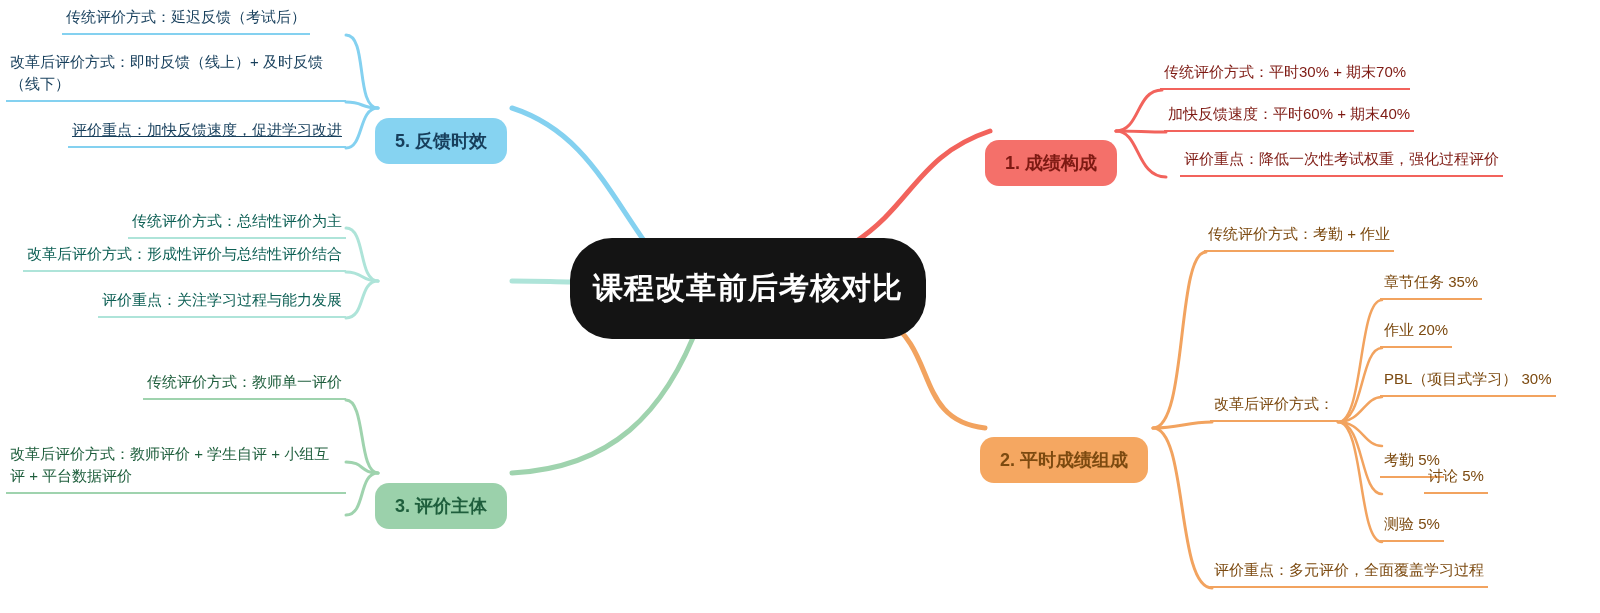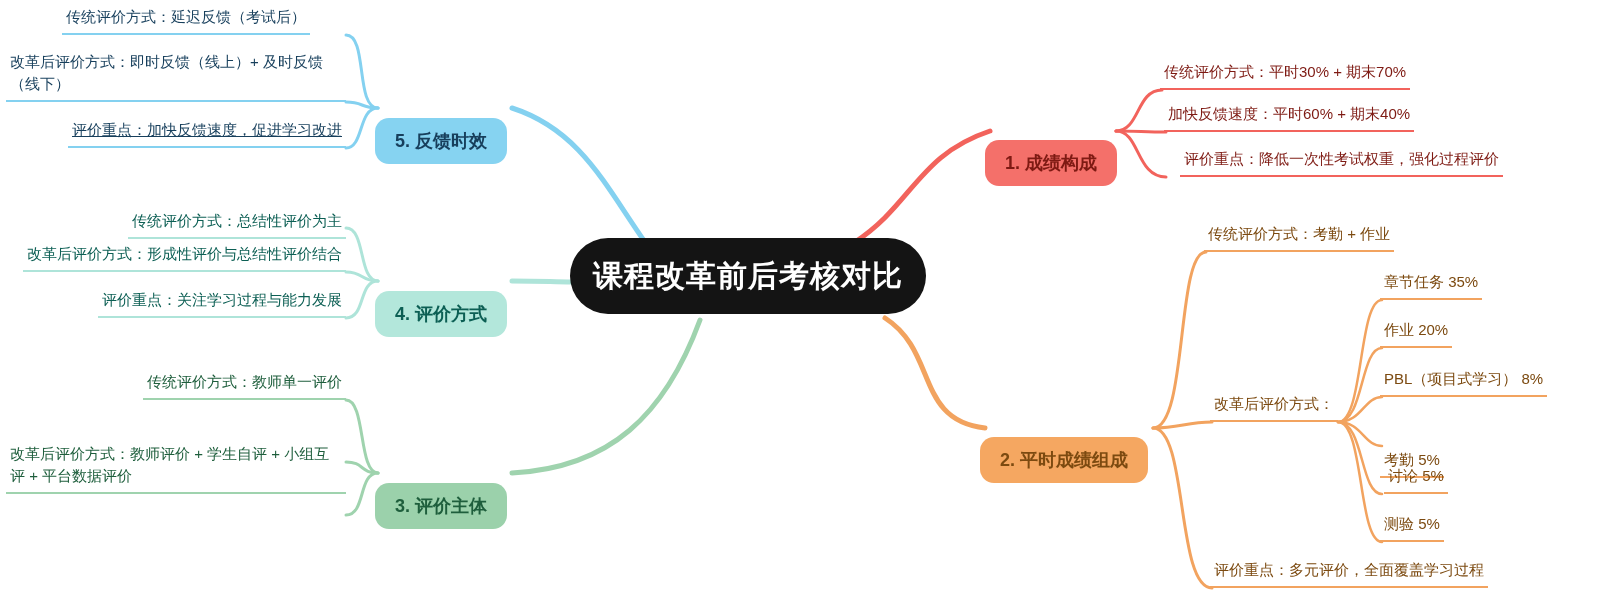--- a/index.html
+++ b/index.html
@@ -13,21 +13,21 @@
   svg.edges { position:absolute; left:0; top:0; z-index:0; }
   svg.edges path { fill:none; stroke-linecap:round; }
   .main-edge { stroke-width:5; }
   .leaf-edge { stroke-width:3; }
   .sub-edge  { stroke-width:2.5; }
   .e1 { stroke:var(--b1-main); } .e2 { stroke:var(--b2-main); }
   .e3 { stroke:var(--b3-main); } .e4 { stroke:var(--b4-main); }
   .e5 { stroke:var(--b5-main); }
 
   .center-node {
-    position:absolute; left:570px; top:238px; width:356px; height:76px;
+    position:absolute; left:570px; top:238px; width:356px; height:101px;
     background:var(--center-bg,#141414); color:var(--center-fg,#ffffff);
     border-radius:42px; display:flex; align-items:center; justify-content:center;
     font-size:30px; font-weight:bold; letter-spacing:1px; z-index:2;
   }
   .branch-node {
     position:absolute; z-index:2; padding:11px 20px; border-radius:14px;
     font-size:18px; font-weight:bold; white-space:nowrap;margin-top:33px;
   }
   .bn1 { background:var(--b1-bg); color:var(--b1-dark); }
   .bn2 { background:var(--b2-bg); color:var(--b2-dark); }
@@ -85,36 +85,35 @@
     <path class="leaf-edge e5" d="M 378 108 C 355 108, 368 35, 346 35"></path>
     <path class="leaf-edge e5" d="M 378 108 C 360 108, 364 102, 346 102"></path>
     <path class="leaf-edge e5" d="M 378 108 C 358 108, 364 148, 346 148"></path>
   </svg>
 
   <div class="center-node">课程改革前后考核对比</div>
 
   <div class="branch-node bn1" style="left:985px; top:107px;">1. 成绩构成</div>
   <div class="branch-node bn2" style="left:980px; top:404px;">2. 平时成绩组成</div>
   <div class="branch-node bn3" style="left:375px; top:450px;">3. 评价主体</div>
-  <div class="branch-node bn4" style="left:375px; top:258px;">4. 评价方式</div>
   <div class="branch-node bn5" style="left:375px; top:85px;">5. 反馈时效</div>
 
   <div class="leaf l1" style="left:1160px; top:61px;">传统评价方式：平时30% + 期末70%</div>
   <div class="leaf l1" style="left:1164px; top:103px;">加快反馈速度：平时60% + 期末40%</div>
   <div class="leaf l1" style="left:1164px; top:148px;margin-left:16px;">评价重点：降低一次性考试权重，强化过程评价</div>
 
   <div class="leaf l2" style="left:1204px; top:223px;">传统评价方式：考勤 + 作业</div>
   <div class="leaf l2" style="left:1210px; top:393px;">改革后评价方式：</div>
   <div class="leaf l2" style="left:1210px; top:559px;">评价重点：多元评价，全面覆盖学习过程</div>
 
   <div class="leaf l2" style="left:1380px; top:271px;">章节任务 35%</div>
   <div class="leaf l2" style="left:1380px; top:319px;">作业 20%</div>
-  <div class="leaf l2" style="left:1380px; top:368px;">PBL（项目式学习） 8%</div>
+  <div class="leaf l2" style="left:1380px; top:368px;">PBL（项目式学习） 30%</div>
   <div class="leaf l2" style="left:1380px; top:417px;margin-top:32px;">考勤 5%</div>
-  <div class="leaf l2" style="left:1384px; top:465px;">讨论 5%</div>
+  <div class="leaf l2" style="left:1424px; top:465px;">讨论 5%</div>
   <div class="leaf l2" style="left:1380px; top:513px;">测验 5%</div>
 
   <div class="leaf l3" style="right:1254px; top:371px;">传统评价方式：教师单一评价</div>
   <div class="leaf l3 wrap" style="right:1254px; top:411px;margin-top:32px;">改革后评价方式：教师评价 + 学生自评 + 小组互评 + 平台数据评价</div>
 
   <div class="leaf l4" style="right:1254px; top:210px;">传统评价方式：总结性评价为主</div>
   <div class="leaf l4" style="right:1254px; top:243px;">改革后评价方式：形成性评价与总结性评价结合</div>
   <div class="leaf l4" style="right:1254px; top:289px;">评价重点：关注学习过程与能力发展</div>
 
   <div class="leaf l5 wrap" style="right:1254px; top:51px;">改革后评价方式：即时反馈（线上）+ 及时反馈（线下）</div>

